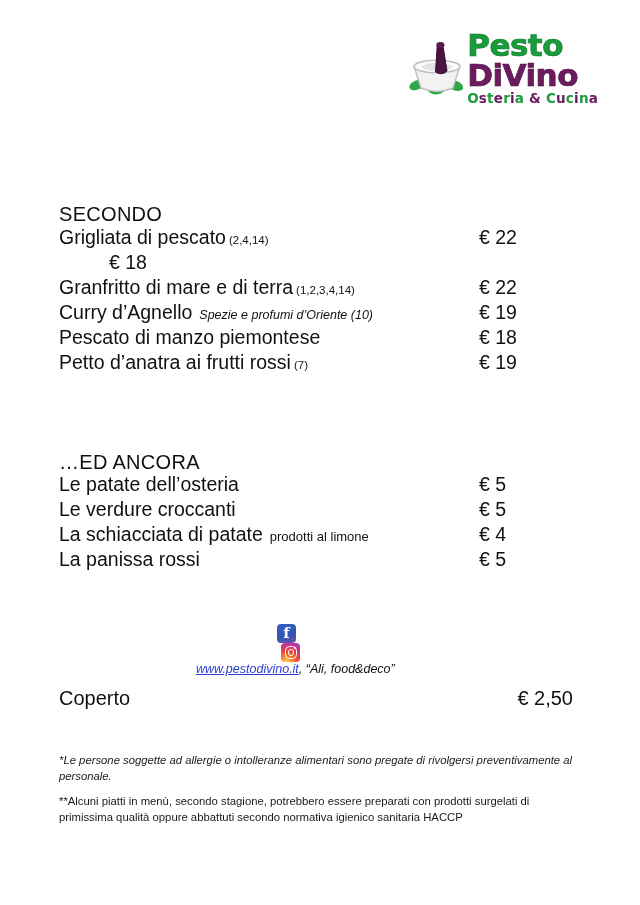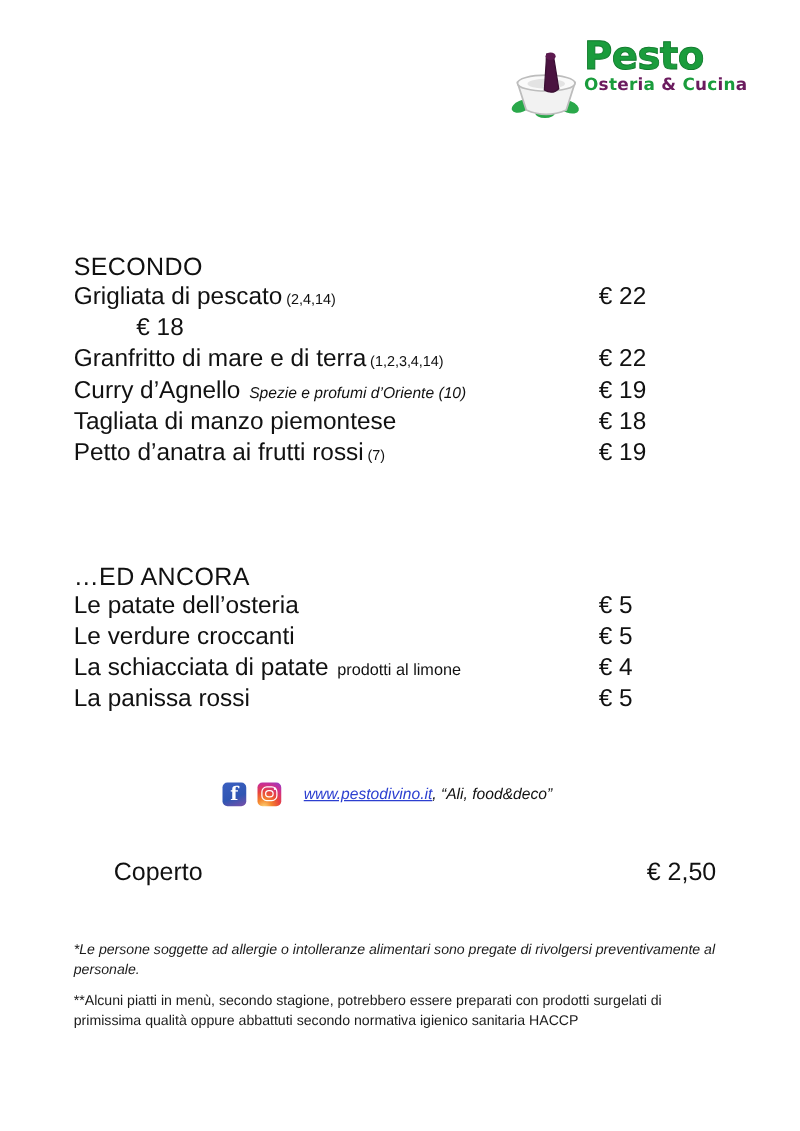--- a/index.html
+++ b/index.html
@@ -135,20 +135,21 @@
   }
 
   
   .social-row {
     position: absolute;
     left: 178px;
     top: 624px;
     display: flex;
     align-items: center;
     height: 22px;
+    flex-direction: column;
   }
   .icon-fb, .icon-ig {
     width: 19px;
     height: 19px;
     border-radius: 4px;
     display: inline-block;
     position: relative;
     flex: 0 0 19px;
   }
   .icon-fb {
@@ -212,21 +213,20 @@
     left: 59px;
     top: 687px;
     width: 514px;
     display: flex;
     align-items: baseline;
   }
   .coperto-label {
     flex: 1 1 auto;
     font-size: 20px;
     color: #111;
-    margin-left: 32px;
   }
   .coperto-price {
     flex: 0 0 auto;
     font-size: 20px;
     color: #111;
     white-space: nowrap;
   }
 
   
   .footnote {
@@ -257,20 +257,21 @@
         <path d="M6 28 L52 28 L45 50 Q29 57 13 50 Z" fill="#f2f2f2" stroke="#bdbdbd" stroke-width="1.4"></path>
         <ellipse cx="29" cy="28.5" rx="23" ry="6.4" fill="#fafafa" stroke="#bdbdbd" stroke-width="1.4"></ellipse>
         <ellipse cx="29" cy="29" rx="15" ry="4" fill="#e3e3e3"></ellipse>
 
         <path d="M29.5 5 Q35 5 35.5 11 L39 33 Q34 38 27.5 34 L29 11 Q29 6 29.5 5 Z" fill="#4a1340" stroke="#3a0f33" stroke-width="1"></path>
         <ellipse cx="32.5" cy="7" rx="4" ry="3" fill="#5d1a50"></ellipse>
       </svg>
     </div>
     <div class="logo-words">
       <div class="logo-line1">Pesto</div>
+      <div class="logo-line2">DiVino</div>
       <div class="logo-line3" id="logo-tagline"><span class="lg" style="color: rgb(26, 156, 60);">O</span><span class="lp" style="color: rgb(107, 27, 94);">s</span><span class="lg" style="color: rgb(26, 156, 60);">t</span><span class="lp" style="color: rgb(107, 27, 94);">e</span><span class="lg" style="color: rgb(26, 156, 60);">r</span><span class="lp" style="color: rgb(107, 27, 94);">i</span><span class="lg" style="color: rgb(26, 156, 60);">a</span><span class="lg" style="color: rgb(26, 156, 60);"> </span><span class="lp" style="color: rgb(107, 27, 94);">&amp;</span><span class="lg" style="color: rgb(26, 156, 60);"> </span><span class="lg" style="color: rgb(26, 156, 60);">C</span><span class="lp" style="color: rgb(107, 27, 94);">u</span><span class="lg" style="color: rgb(26, 156, 60);">c</span><span class="lp" style="color: rgb(107, 27, 94);">i</span><span class="lg" style="color: rgb(26, 156, 60);">n</span><span class="lp" style="color: rgb(107, 27, 94);">a</span></div>
     </div>
   </div>
 
   <div class="section-title" id="title-secondo">SECONDO</div>
   <div class="menu-list" id="list-secondo">
       <div class="menu-row">
         <div class="item-cell"><span class="item-name">Grigliata di pescato</span><span class="item-note">(2,4,14)</span></div>
         <div class="price-cell">€ 22</div>
       </div>
@@ -279,21 +280,21 @@
       </div>
       <div class="menu-row">
         <div class="item-cell"><span class="item-name">Granfritto di mare e di terra</span><span class="item-note">(1,2,3,4,14)</span></div>
         <div class="price-cell">€ 22</div>
       </div>
       <div class="menu-row">
         <div class="item-cell"><span class="item-name">Curry d’Agnello</span><span class="item-note italic">Spezie e profumi d’Oriente (10)</span></div>
         <div class="price-cell">€ 19</div>
       </div>
       <div class="menu-row">
-        <div class="item-cell"><span class="item-name">Tagliata di manzo piemontese</span></div>
+        <div class="item-cell"><span class="item-name">Pescato di manzo piemontese</span></div>
         <div class="price-cell">€ 18</div>
       </div>
       <div class="menu-row">
         <div class="item-cell"><span class="item-name">Petto d’anatra ai frutti rossi</span><span class="item-note">(7)</span></div>
         <div class="price-cell">€ 19</div>
       </div>
     </div>
 
   <div class="section-title" id="title-ancora">…ED ANCORA</div>
   <div class="menu-list" id="list-ancora">

